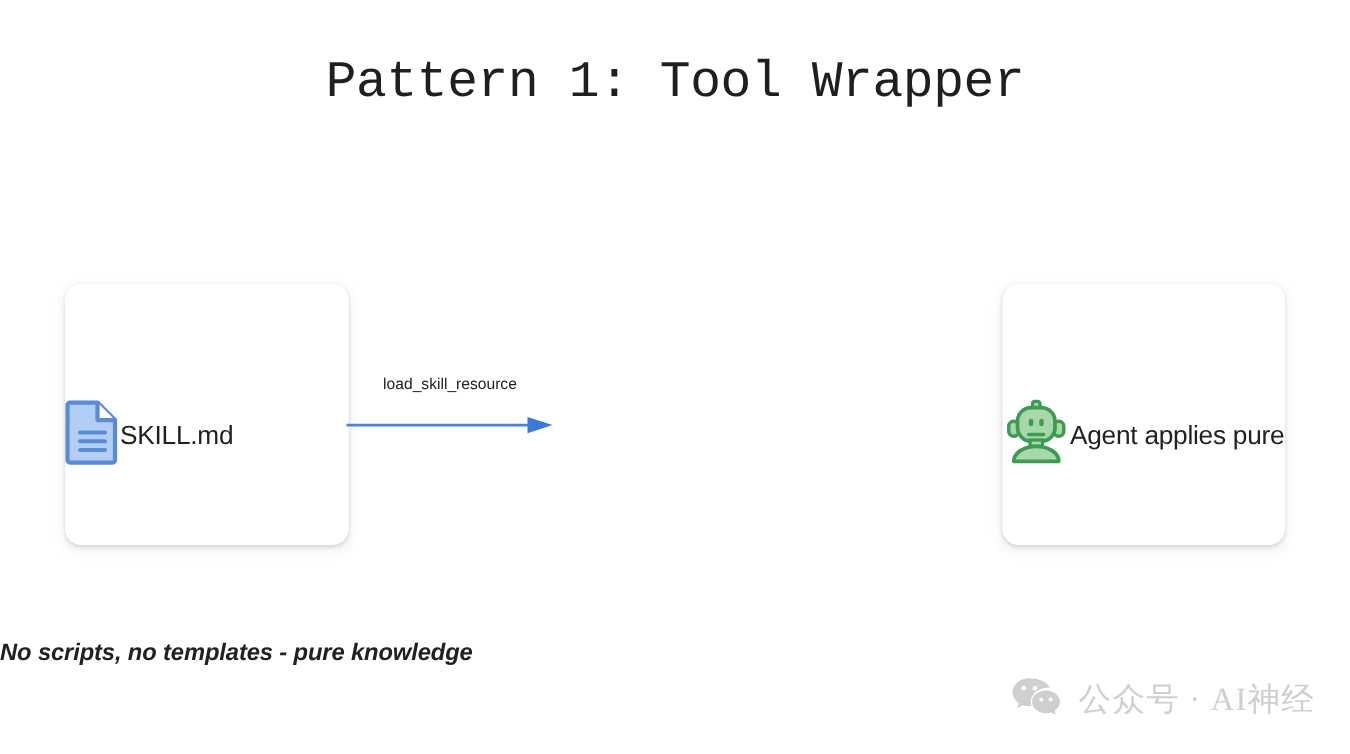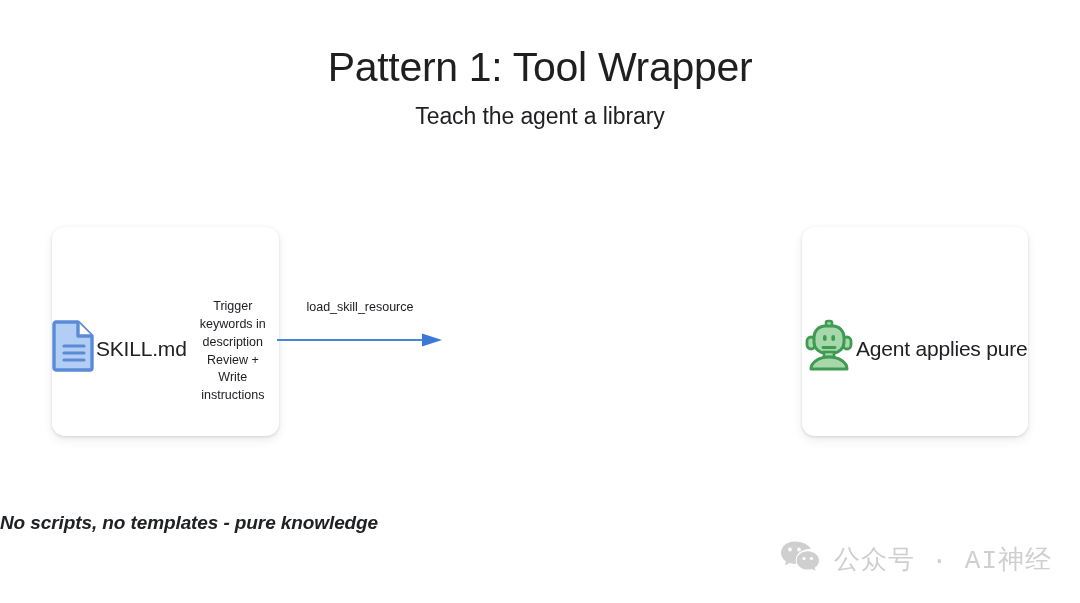--- a/index.html
+++ b/index.html
@@ -17,20 +17,21 @@
     -webkit-font-smoothing: antialiased;
   }
 
   
   #header {
     position: absolute;
     left: 0;
     top: 44px;
     width: 1080px;
     text-align: center;
+    font-family: Liberation Mono, monospace;
   }
   #page-title {
     font-size: 41px;
     font-weight: 400;
     letter-spacing: -0.3px;
     color: #1f1f1f;
     line-height: 1.15;
   }
   #page-subtitle {
     margin-top: 12px;
@@ -131,52 +132,47 @@
   #watermark {
     position: absolute;
     right: 28px;
     bottom: 24px;
     display: flex;
     align-items: center;
     gap: 13px;
     color: #cfcfcf;
     font-size: 26px;
     letter-spacing: 1px;
-    font-family: Liberation Mono, monospace;
+    font-family: Liberation Serif, serif;
     white-space: nowrap;
   }
   #watermark .wm-icon { display: block; }
 </style>
 </head>
 <body>
 
 <div id="header">
   <div id="page-title">Pattern 1: Tool Wrapper</div>
-  <div id="page-subtitle">Teach the agent a library</div>
 </div>
 
 <div id="flow">
 
   <div class="card card-1">
     <div class="card-icon">
       <svg width="44" height="54" viewBox="0 0 44 54" aria-hidden="true">
         <path d="M4 4 h22 l14 14 v32 a2 2 0 0 1 -2 2 h-34 a2 2 0 0 1 -2 -2 v-44 a2 2 0 0 1 2 -2 z" fill="#b3cef5" stroke="#5b8ad6" stroke-width="3.4" stroke-linejoin="round"></path>
         <path d="M26 4 v14 h14" fill="#ffffff" stroke="#5b8ad6" stroke-width="3.4" stroke-linejoin="round"></path>
         <g stroke="#5b8ad6" stroke-width="3.2" stroke-linecap="round">
           <line x1="12" y1="28" x2="32" y2="28"></line>
           <line x1="12" y1="35" x2="32" y2="35"></line>
           <line x1="12" y1="42" x2="32" y2="42"></line>
         </g>
       </svg>
     </div>
     <div class="card-title">SKILL.md</div>
-    <div class="card-desc">
-      <span class="l1">Trigger keywords in description</span>
-      <span class="l2">Review + Write instructions</span>
-    </div>
   </div>
 
   <div class="arrow-wrap arrow-blue">
     <div class="arrow-label">load_skill_resource</div>
     <svg class="arrow-svg" viewBox="0 0 166 16" preserveAspectRatio="none">
       <line x1="0" y1="8" x2="148" y2="8" stroke="#4a86d6" stroke-width="2.2"></line>
       <polygon points="145,1.5 165,8 145,14.5" fill="#3b78d8"></polygon>
     </svg>
   </div>
 

